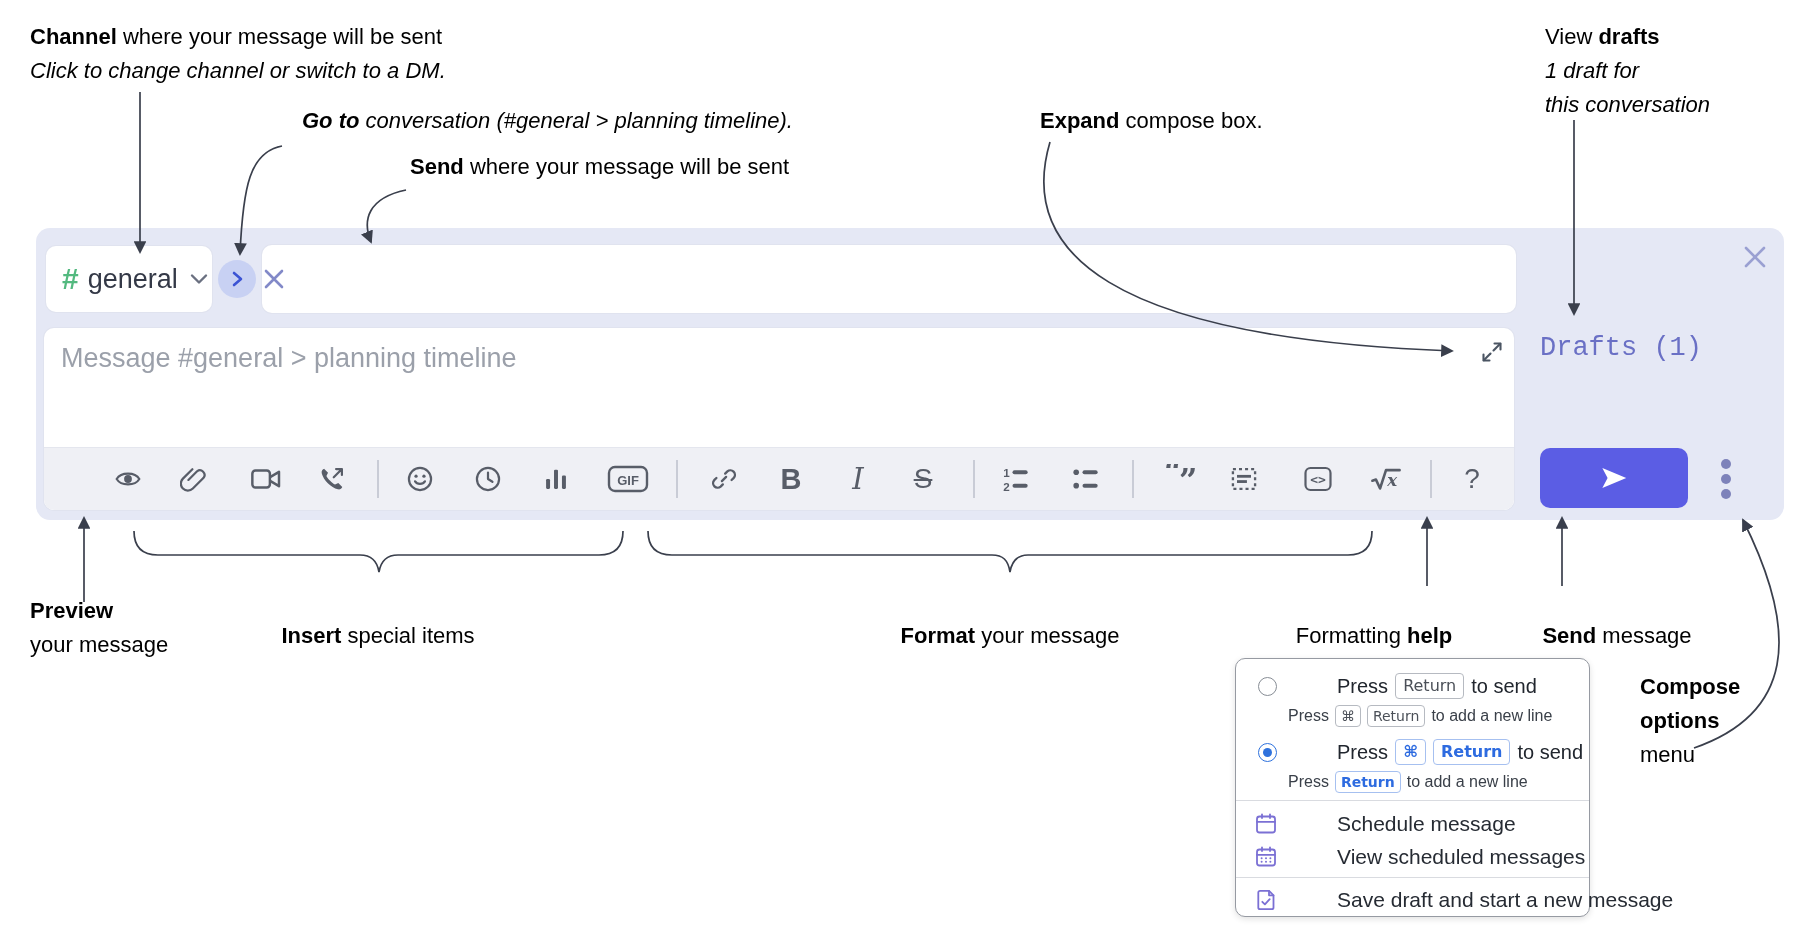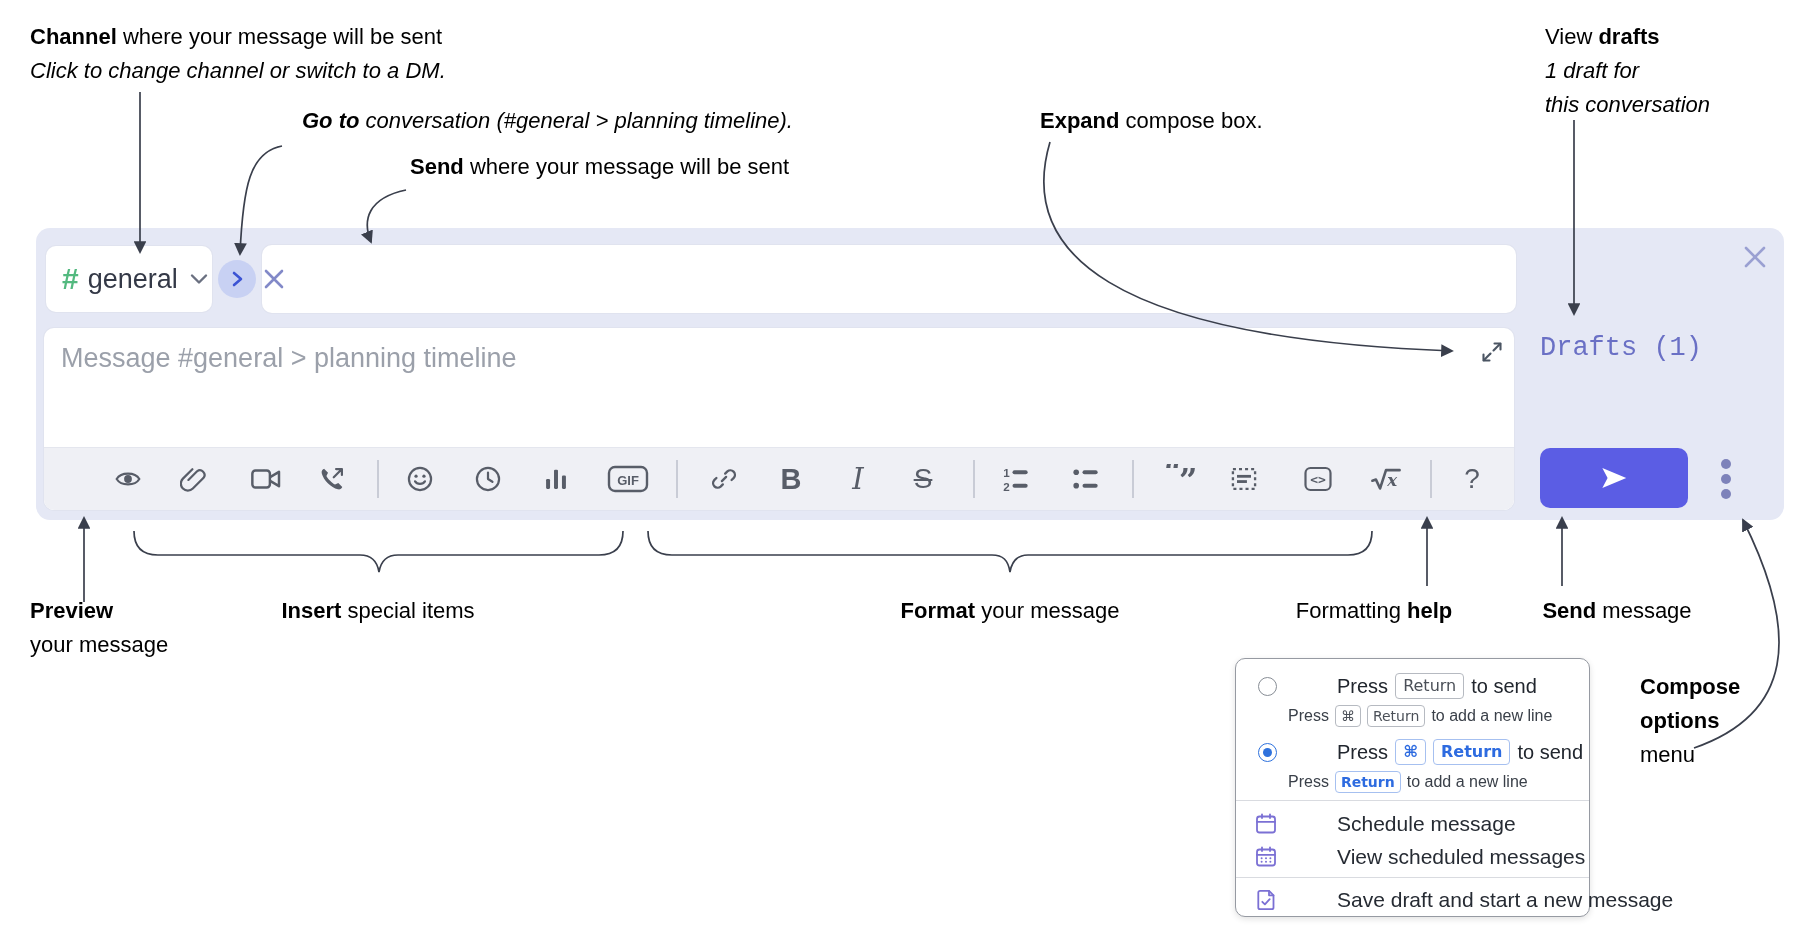--- a/index.html
+++ b/index.html
@@ -2,21 +2,21 @@
 <html><head>
 <meta charset="utf-8">
 <style>
   html,body{margin:0;padding:0;background:#ffffff;}
   #canvas{position:relative;width:1814px;height:944px;background:#fff;overflow:hidden;
           font-family:"Liberation Sans",sans-serif;color:#2d3343;}
   .abs{position:absolute;}
   .note{position:absolute;font-size:22px;line-height:34px;color:#000000;white-space:nowrap;}
   .b{font-weight:700;}
   .it{font-style:italic;}
-  .center-label{transform:translateX(-50%);text-align:center;}
+  .center-label{transform:translateX(-50%);text-align:center;margin-top:25px;}
 
   
   #compose{position:absolute;left:36px;top:228px;width:1748px;height:292px;
            background:#e5e8f5;border-radius:14px;}
   .whitebox{position:absolute;background:#ffffff;border-radius:10px;box-shadow:0 0 0 1px #e0e3ef;}
   #channel-btn{left:10px;top:18px;width:166px;height:66px;display:flex;align-items:center;cursor:pointer;}
   #channel-hash{font-size:30px;font-weight:700;color:#53b97f;margin-left:16px;}
   #channel-name{font-size:27px;color:#343947;margin-left:9px;}
   #goto-circle{position:absolute;left:182px;top:32px;width:38px;height:38px;border-radius:50%;
                background:#c8d1f3;display:flex;align-items:center;justify-content:center;cursor:pointer;}

